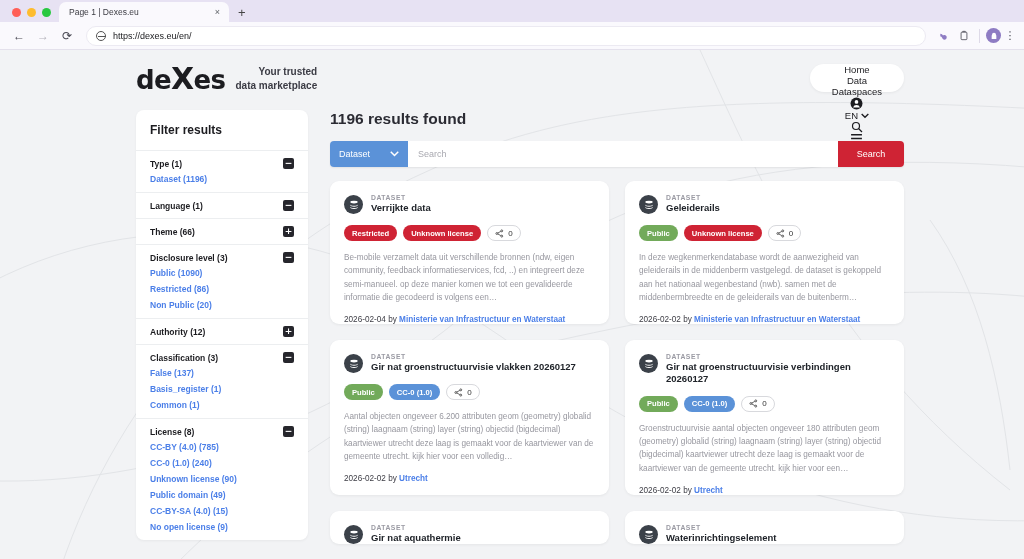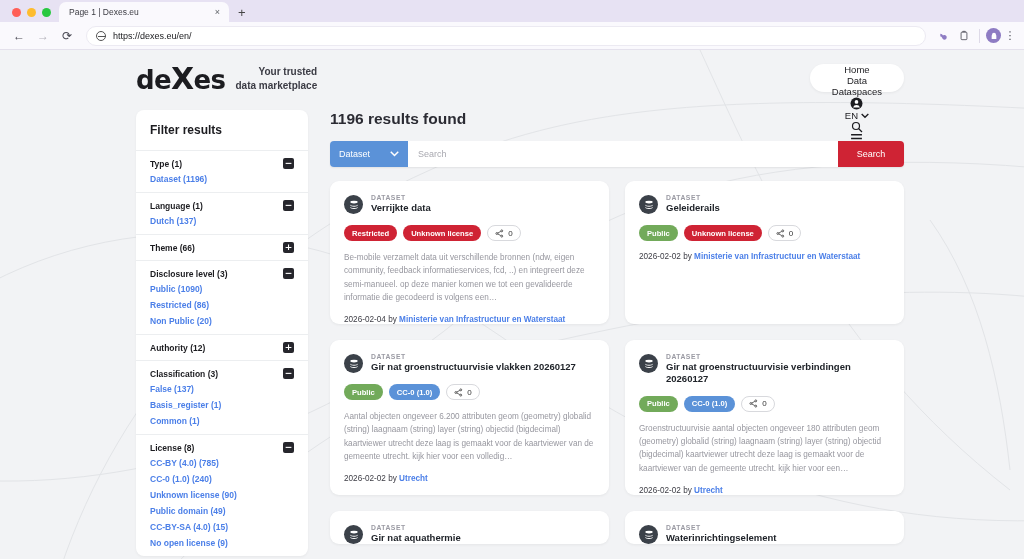--- a/index.html
+++ b/index.html
@@ -254,21 +254,20 @@
             <div class="fopt">Dataset (1196)</div>
           </div>
 
           <div class="fgroup">
             <div class="fgroup-head">
               <span class="fgroup-label">Language (1)</span>
               <span class="toggle">
                   <span>−</span>
                 </span>
             </div>
-            <div class="fopt">Dutch (137)</div>
           </div>
 
           <div class="fgroup">
             <div class="fgroup-head">
               <span class="fgroup-label">Theme (66)</span>
               <span class="toggle">
                   <span>+</span>
                 </span>
             </div>
           </div>
@@ -395,20 +394,21 @@
                 <span class="badge-count">
                   <svg width="9" height="9" viewBox="0 0 24 24" fill="none" stroke="#333" stroke-width="2">
                       <circle cx="18" cy="5" r="2.6"></circle>
                       <circle cx="5" cy="12" r="2.6"></circle>
                       <circle cx="18" cy="19" r="2.6"></circle>
                       <path d="M7.3 10.8l8.2-4.4M7.3 13.2l8.2 4.4"></path>
                     </svg>
                   <span>0</span>
                 </span>
               </div>
+              <div class="card-desc">In deze wegkenmerkendatabase wordt de aanwezigheid van geleiderails in de middenberm vastgelegd. de dataset is gekoppeld aan het nationaal wegenbestand (nwb). samen met de middenbermbreedte en de geleiderails van de buitenberm…</div>
               <div class="card-foot">
                 <span>2026-02-02</span>
                 <span>by</span>
                 <a href="#">Ministerie van Infrastructuur en Waterstaat</a>
               </div>
             </div>
 
             <div class="card">
               <div class="card-head">
                 <span class="card-ico">

